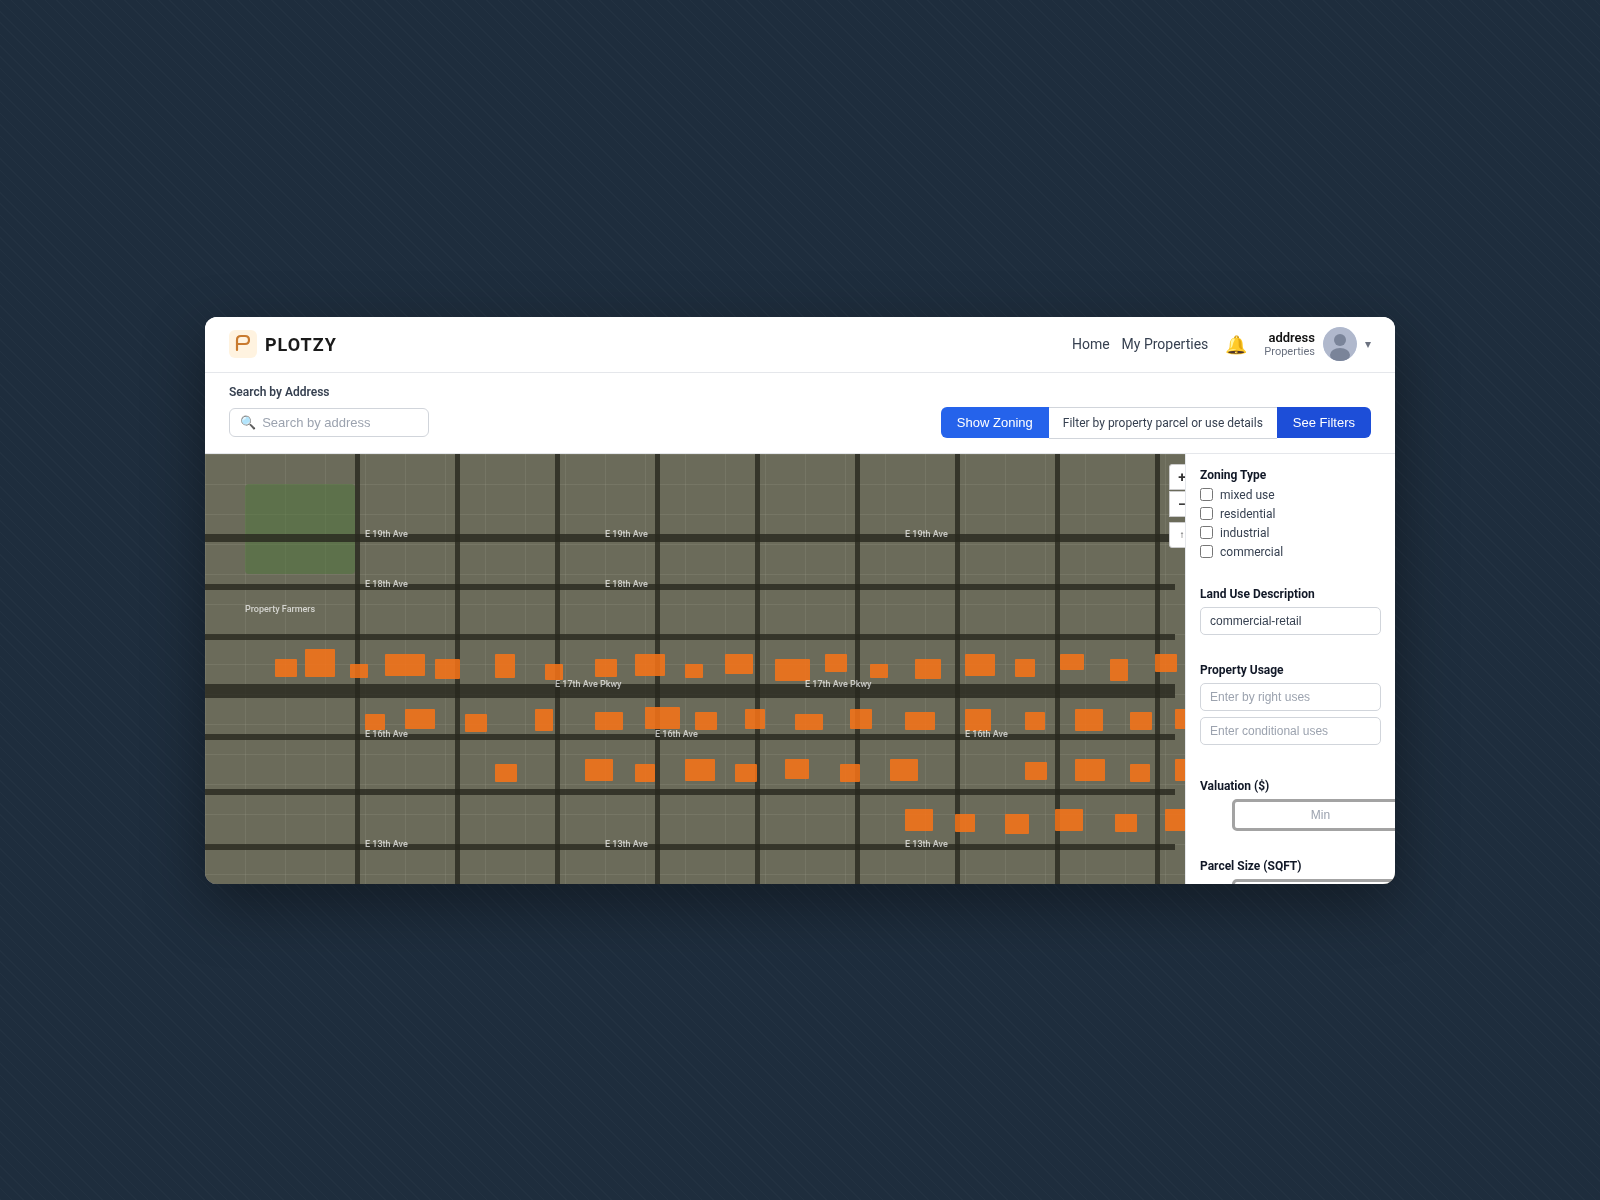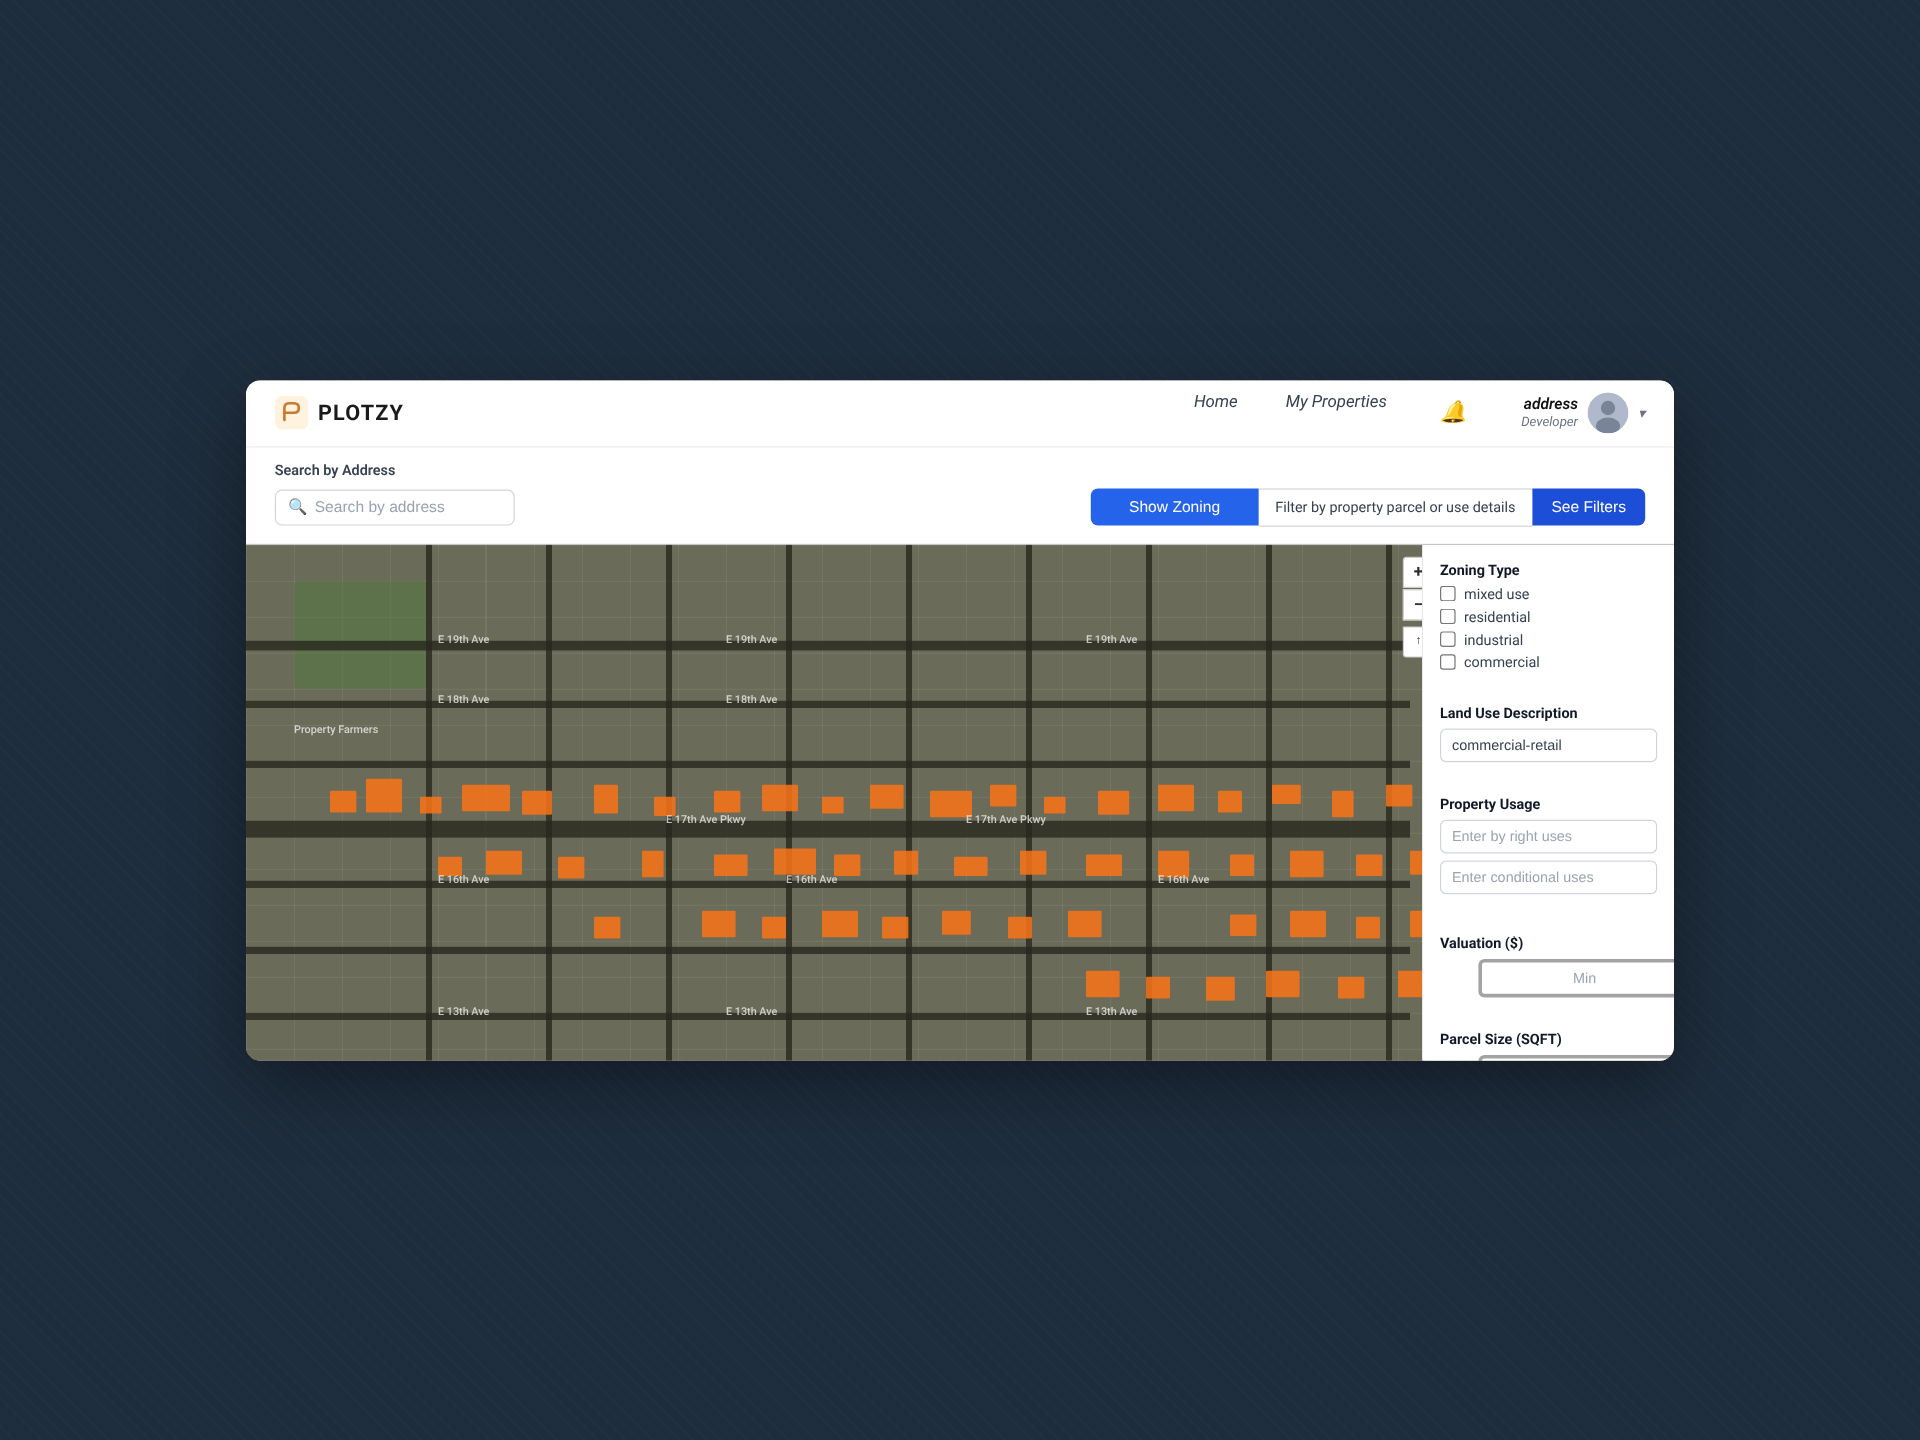--- a/index.html
+++ b/index.html
@@ -45,22 +45,22 @@
       height: 28px;
     }
     .logo-text {
       font-size: 18px;
       font-weight: 700;
       color: #1a1a1a;
       letter-spacing: 1px;
     }
     .nav-right {
       display: flex;
-      gap: 40px;
-      font-style: italic;
+      align-items: center;
+      gap: 12px;
     }
     .nav-link {
       font-size: 14px;
       color: #374151;
       cursor: pointer;
       text-decoration: none;
     }
     .notification-bell {
       width: 32px;
       height: 32px;
@@ -132,21 +132,21 @@
     .spacer { flex: 1; }
     .filter-bar {
       display: flex;
       align-items: center;
       gap: 0;
     }
     .show-zoning-btn {
       background: #2563eb;
       color: #fff;
       border: none;
-      padding: 8px 32px;
+      padding: 8px 16px;
       font-size: 13px;
       font-weight: 500;
       cursor: pointer;
       border-radius: 6px 0 0 6px;
     }
     .filter-label {
       background: #fff;
       border: 1px solid #d1d5db;
       border-left: none;
       border-right: none;
@@ -344,21 +344,21 @@
       </svg>
       <span class="logo-text">PLOTZY</span>
     </div>
     <div class="nav-right">
       <a class="nav-link">Home</a>
       <a class="nav-link">My Properties</a>
       <div class="notification-bell">🔔</div>
       <div class="user-profile">
         <div class="user-info">
           <div class="user-name">address</div>
-          <div class="user-role">Developer</div>
+          <div class="user-role">Properties</div>
         </div>
         <div class="avatar">
           <svg viewBox="0 0 34 34" xmlns="http://www.w3.org/2000/svg">
             <circle cx="17" cy="17" r="17" fill="#b0b8cc"></circle>
             <circle cx="17" cy="13" r="6" fill="#7a8499"></circle>
             <ellipse cx="17" cy="28" rx="10" ry="7" fill="#7a8499"></ellipse>
           </svg>
         </div>
         <span class="chevron">▾</span>
       </div>

